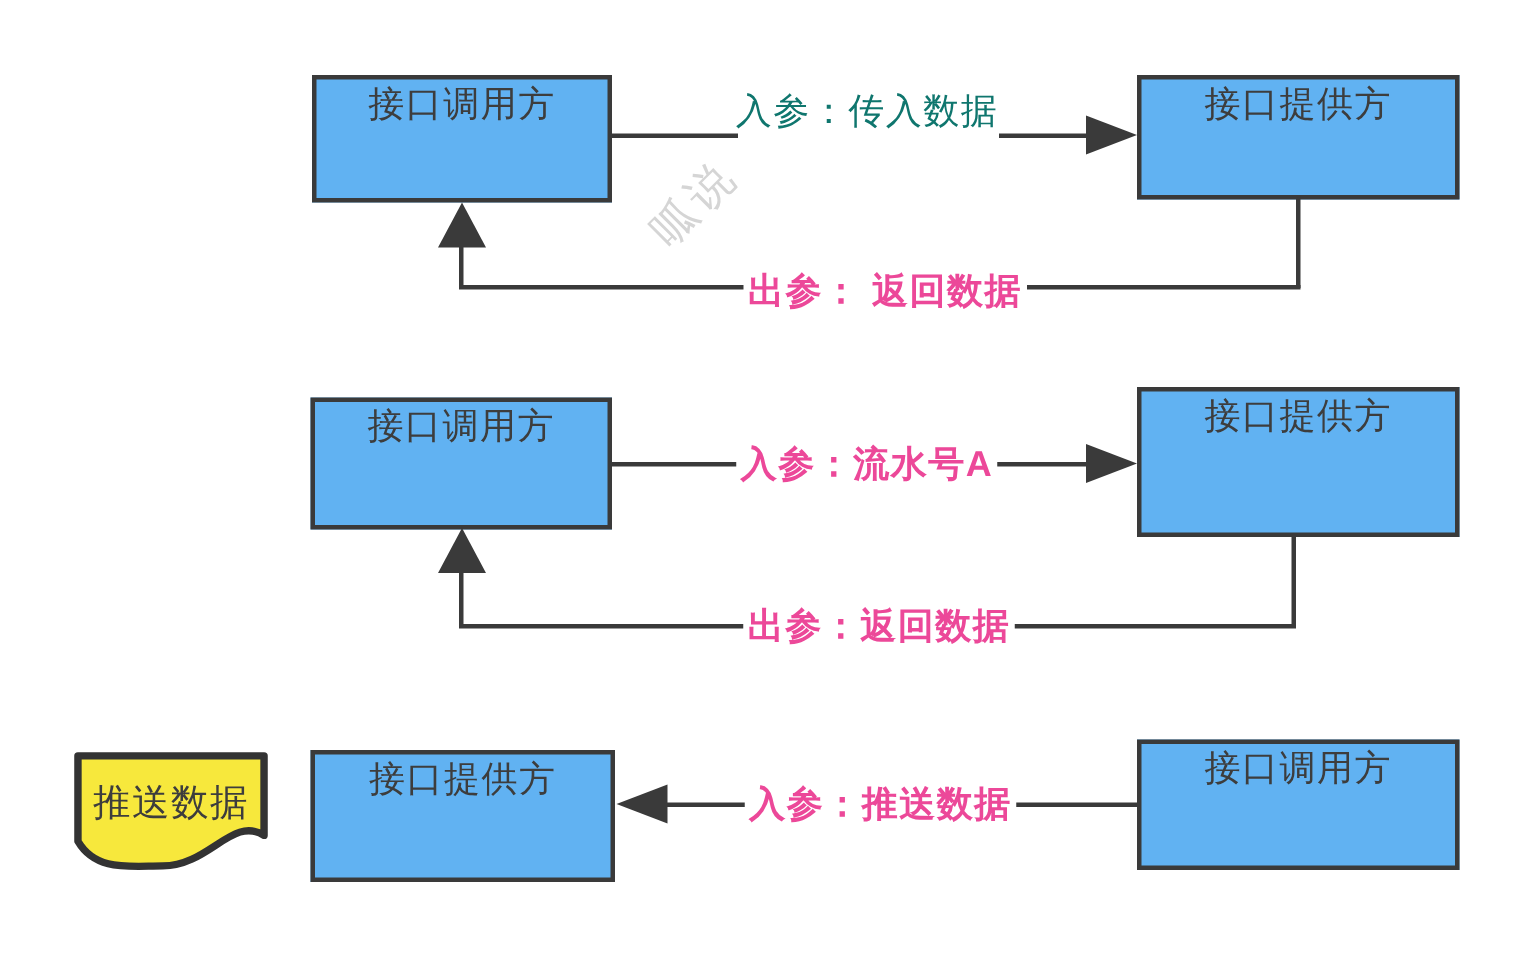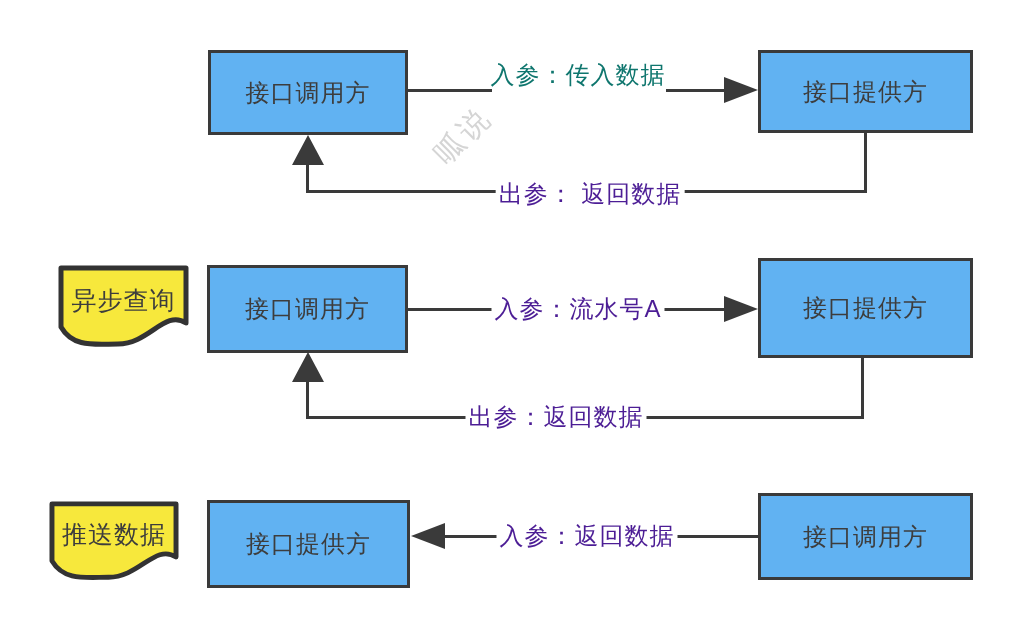--- a/index.html
+++ b/index.html
@@ -2,39 +2,39 @@
 <html><head>
 <meta charset="utf-8">
 <style>
   html,body{margin:0;padding:0;background:#ffffff;}
   #canvas{
     position:relative;width:1022px;height:636px;background:#ffffff;overflow:hidden;
     font-family:"Liberation Sans",sans-serif;color:#3d3d3d;
   }
   .box{
     position:absolute;background:#61b2f2;border:3px solid #3a3a3a;
-    display:flex;align-items:center;justify-content:center;
+    display:flex;align-items:flex-start;justify-content:center;
     font-size:24px;color:#3d3d3d;box-sizing:border-box;letter-spacing:1px;
   }
   .hline,.vline{position:absolute;background:#3a3a3a;}
   .hline{height:3px;}
   .vline{width:3px;}
   .arrow-r{position:absolute;width:0;height:0;
     border-top:13px solid transparent;border-bottom:13px solid transparent;
     border-left:34px solid #3a3a3a;}
   .arrow-l{position:absolute;width:0;height:0;
     border-top:13px solid transparent;border-bottom:13px solid transparent;
     border-right:34px solid #3a3a3a;}
   .arrow-u{position:absolute;width:0;height:0;
     border-left:16px solid transparent;border-right:16px solid transparent;
     border-bottom:30px solid #3a3a3a;}
   .lbl{
     position:absolute;transform:translate(-50%,-50%);
-    background:#ffffff;white-space:nowrap;font-size:24px;color:#4c1d95;
-    padding:1px 3px;letter-spacing:1px;
+    background:#ffffff;white-space:nowrap;font-size:24px;color:#ec4899;
+    padding:1px 3px;letter-spacing:1px;font-weight:bold;
   }
   .lbl2{
     position:absolute;transform:translateX(-50%);
     text-align:center;white-space:nowrap;font-size:24px;color:#0f766e;
     line-height:28px;background:#ffffff;padding:0 3px;letter-spacing:1px;
   }
   .note{position:absolute;}
   .note svg{position:absolute;left:0;top:0;width:100%;height:100%;}
   .note-label{
     position:absolute;left:0;top:0;right:0;bottom:0;
@@ -67,55 +67,49 @@
   <div class="lbl2" style="left:578px;top:61px;background:transparent">
     <div>入参：传入数据</div>
   </div>
 
   <div class="vline" style="left:864px;top:131px;height:61px"></div>
   <div class="hline" style="left:306px;top:190px;width:561px"></div>
   <div class="vline" style="left:306px;top:150px;height:42px"></div>
   <div class="arrow-u" style="left:292px;top:135px"></div>
   <div class="lbl" style="left:590px;top:194px">出参： 返回数据</div>
 
-  <div class="note" style="left:57px;top:264px;width:133px;height:88px">
-    <svg viewBox="0 0 133 88" preserveAspectRatio="none">
-      <path d="M4,4 H129 V59 C108,45 92,80 61,80 C38,80 16,84 4,63 Z" fill="#f7e83c" stroke="#333333" stroke-width="5" stroke-linejoin="round"></path>
-    </svg>
-    <div class="note-label">异步查询</div>
-  </div>
 
   <div class="box" style="left:207px;top:265px;width:201px;height:88px">
     <span>接口调用方</span>
   </div>
   <div class="box" style="left:758px;top:258px;width:215px;height:100px">
     <span>接口提供方</span>
   </div>
 
   <div class="hline" style="left:408px;top:308px;width:316px"></div>
   <div class="arrow-r" style="left:724px;top:296px"></div>
   <div class="lbl" style="left:578px;top:309px">入参：流水号A</div>
 
   <div class="vline" style="left:861px;top:356px;height:62px"></div>
   <div class="hline" style="left:306px;top:416px;width:558px"></div>
   <div class="vline" style="left:306px;top:376px;height:42px"></div>
   <div class="arrow-u" style="left:292px;top:352px"></div>
-  <div class="lbl" style="left:556px;top:417px">出参：返回数据</div>
+  <div class="lbl" style="left:586px;top:417px">出参：返回数据</div>
 
   <div class="note" style="left:48px;top:500px;width:132px;height:85px">
     <svg viewBox="0 0 133 88" preserveAspectRatio="none">
       <path d="M4,4 H129 V59 C108,45 92,80 61,80 C38,80 16,84 4,63 Z" fill="#f7e83c" stroke="#333333" stroke-width="5" stroke-linejoin="round"></path>
     </svg>
     <div class="note-label">推送数据</div>
   </div>
 
   <div class="box" style="left:207px;top:500px;width:203px;height:88px">
     <span>接口提供方</span>
   </div>
   <div class="box" style="left:758px;top:493px;width:215px;height:87px">
     <span>接口调用方</span>
   </div>
 
   <div class="hline" style="left:444px;top:535px;width:314px"></div>
   <div class="arrow-l" style="left:411px;top:523px"></div>
-  <div class="lbl" style="left:587px;top:536px">入参：返回数据</div>
+  <div class="lbl" style="left:587px;top:536px">入参：推送数据</div>
 
 </div>
 
 </body></html>

